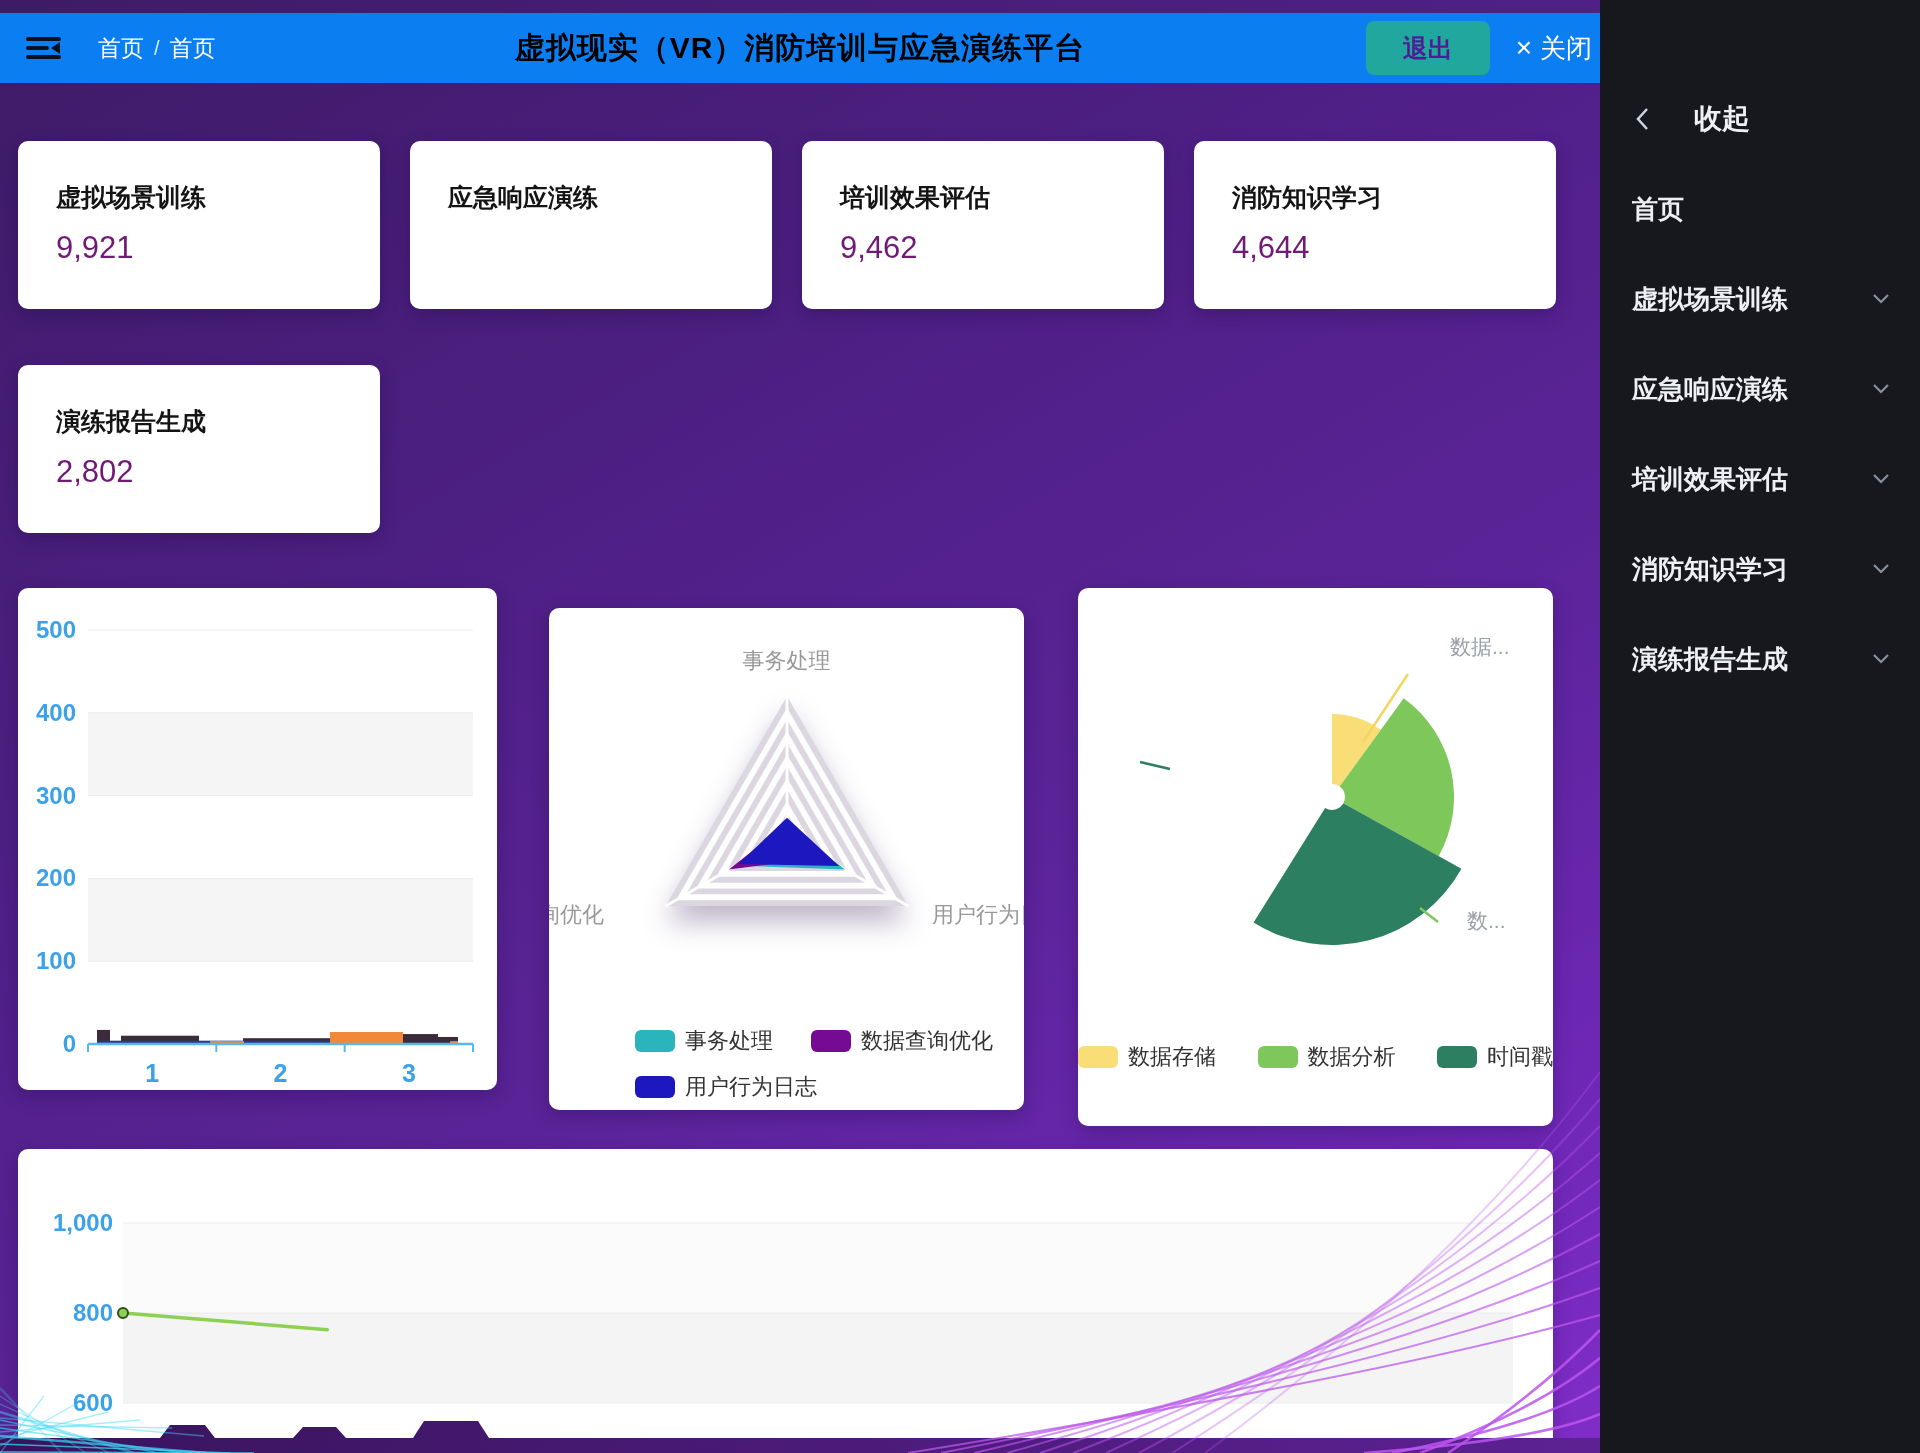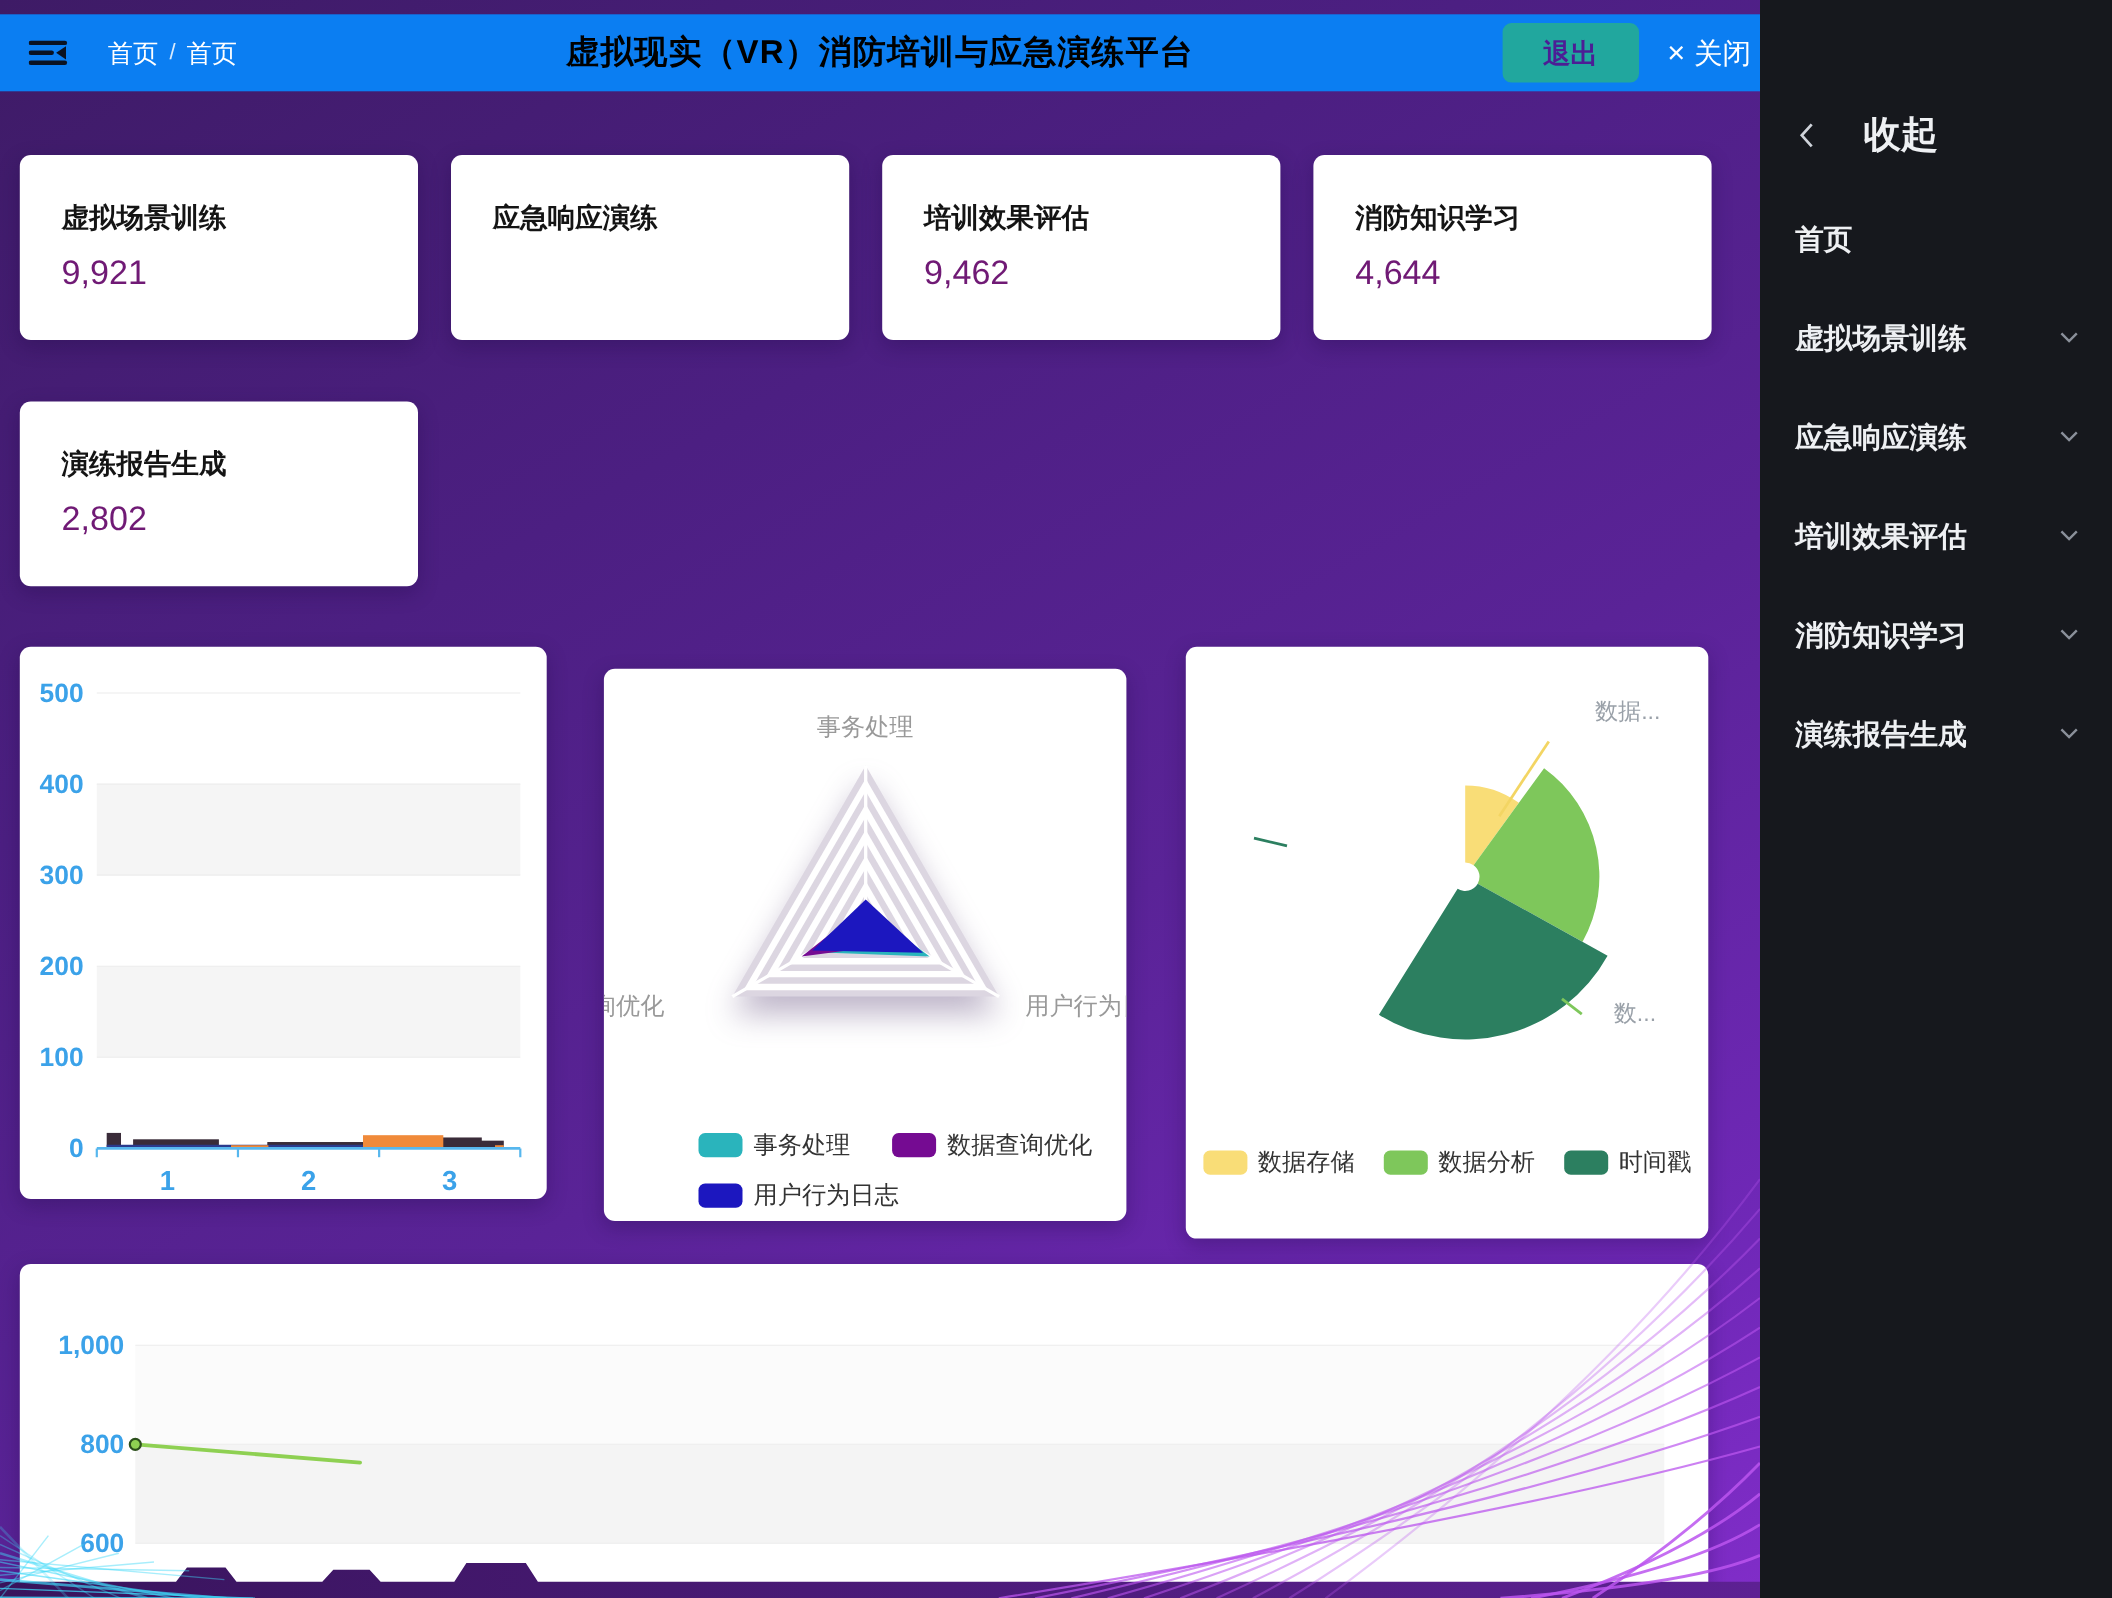--- a/index.html
+++ b/index.html
@@ -30,21 +30,21 @@
     cursor:pointer; font-family:inherit;
   }
   #close-action{ display:flex; align-items:center; color:#fff; font-size:26px; margin-left:26px; margin-right:8px; cursor:pointer; white-space:nowrap; }
   #close-action .x{ font-size:28px; margin-right:8px; }
 
   
   #sidebar{
     position:absolute; right:0; top:0; width:320px; height:1453px;
     background:#16181d; z-index:20; color:#eef0f3;
   }
-  #collapse-row{ display:flex; align-items:center; padding:100px 0 0 34px; font-size:34px; font-weight:700; cursor:pointer; }
+  #collapse-row{ display:flex; align-items:center; padding:100px 0 0 34px; font-size:28px; font-weight:700; cursor:pointer; }
   #collapse-row .chev{ display:flex; margin-right:44px; }
   #side-items{ margin-top:42px; }
   .side-item{
     display:flex; align-items:center; justify-content:space-between;
     padding:0 30px 0 32px; height:58px; margin-bottom:32px;
     font-size:26px; font-weight:600; cursor:pointer; white-space:nowrap;
   }
 
   
   .card{ position:absolute; background:#fff; border-radius:10px; box-shadow:0 6px 18px rgba(25,8,60,.28); z-index:2; }
@@ -65,21 +65,21 @@
   .radar-axis{ position:absolute; font-size:22px; color:#999; white-space:nowrap; }
   #radar-axis-top{ left:0; right:0; top:38px; text-align:center; }
   #radar-axis-left{ left:-77px; top:292px; }
   #radar-axis-right{ left:383px; top:292px; }
   .legend{ position:absolute; display:flex; z-index:3; }
   .legend-item{ display:flex; align-items:center; cursor:pointer; }
   .legend-swatch{ width:40px; height:22px; border-radius:6px; margin-right:10px; flex:0 0 auto; }
   .legend-label{ font-size:22px; color:#333; white-space:nowrap; }
   #radar-legend{ left:86px; top:418px; flex-direction:column; row-gap:16px; }
   .legend-row{ display:flex; column-gap:38px; }
-  #rose-legend{ left:0; right:0; top:454px; justify-content:center; column-gap:26px; }
+  #rose-legend{ left:0; right:0; top:454px; justify-content:space-between; column-gap:26px; }
 
   
   #decor-svg{ position:absolute; left:0; top:0; z-index:5; pointer-events:none; }
 </style>
 </head>
 <body>
 
 <svg id="decor-svg" width="1920" height="1453">
     <defs>
       <linearGradient id="stripGrad" x1="0" y1="0" x2="1" y2="0">

